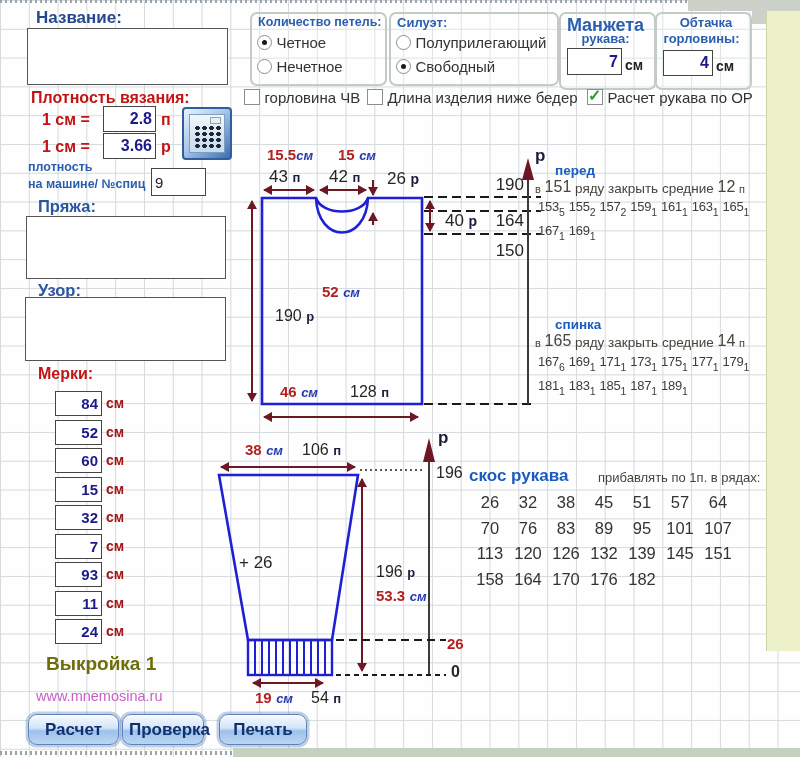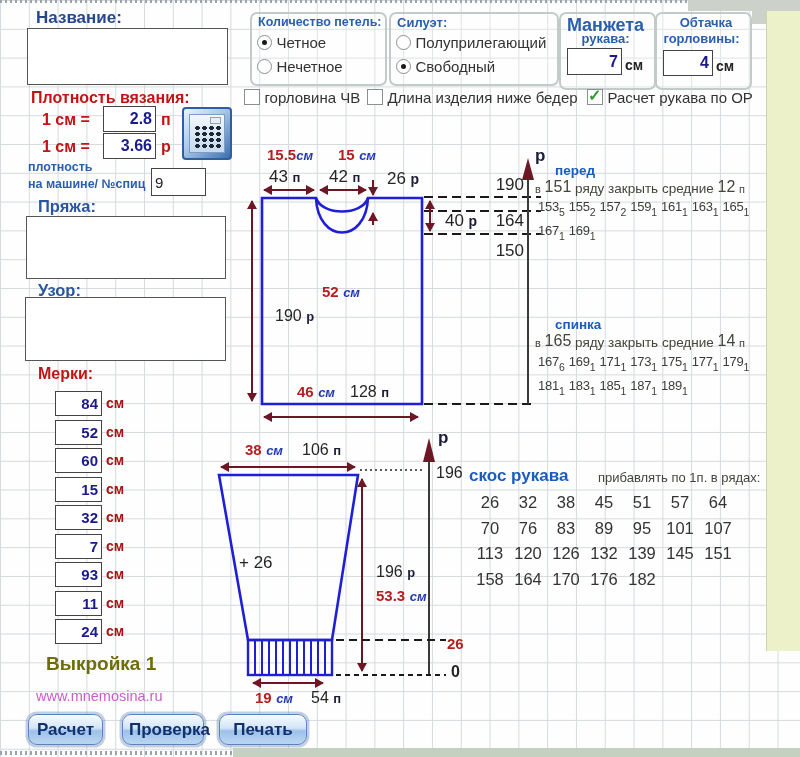--- a/index.html
+++ b/index.html
@@ -148,21 +148,21 @@
       <span class="munit">см</span>
     </div>
   <div class="mrow" style="top:619px;">
       <input class="mbox" value="24" style="">
       <span class="munit">см</span>
     </div>
 
   <div class="abs" style="left:46px;top:653px;font-size:19px;font-weight:700;color:#6e6e08;">Выкройка 1</div>
   <div class="abs" style="left:36px;top:688px;font-size:14.5px;color:#c75fc7;">www.mnemosina.ru</div>
 
-  <button class="btn" style="left:28px;width:75px;">Расчет</button>
+  <button class="btn" style="left:28px;width:91px;">Расчет</button>
   <button class="btn" style="left:122px;width:82px;">Проверка</button>
   <button class="btn" style="left:219px;width:88px;">Печать</button>
 
   <div class="groupbox" style="left:250px;top:12px;width:133px;height:70px;"></div>
   <div class="abs bluelbl" style="left:258px;top:15px;font-size:12.5px;">Количество петель:</div>
   <div class="abs" style="left:257px;top:34px;"><span class="radio on"></span> <span class="radlabel">Четное</span></div>
   <div class="abs" style="left:257px;top:58px;"><span class="radio"></span> <span class="radlabel">Нечетное</span></div>
 
   <div class="groupbox" style="left:389px;top:12px;width:166px;height:70px;"></div>
   <div class="abs bluelbl" style="left:397px;top:15px;font-size:13px;">Силуэт:</div>
@@ -241,21 +241,21 @@
   <div class="dl" style="left:269px;top:167px;"><span class="dnum" style="font-size:17px;">43</span> <span class="dst">п</span></div>
   <div class="dl" style="left:329px;top:167px;"><span class="dnum" style="font-size:17px;">42</span> <span class="dst">п</span></div>
   <div class="dl" style="left:387px;top:169px;"><span class="dnum" style="font-size:17px;">26</span> <span class="dst" style="font-size:14px;">p</span></div>
   <div class="dl" style="left:535px;top:146px;font-size:17px;font-weight:700;color:#1c1c3a;">p</div>
   <div class="tick" style="left:486px;top:175px;">190</div>
   <div class="tick" style="left:486px;top:211px;">164</div>
   <div class="tick" style="left:486px;top:241px;">150</div>
   <div class="dl" style="left:445px;top:211px;"><span class="dnum" style="font-size:17px;">40</span> <span class="dst" style="font-size:14px;">p</span></div>
   <div class="dl" style="left:285px;top:283px;margin-left:37px;"><span class="dkred" style="font-size:15px;">52</span> <span class="dcm">см</span></div>
   <div class="dl" style="left:275px;top:307px;"><span class="dnum" style="font-size:16px;">190</span> <span class="dst">р</span></div>
-  <div class="dl" style="left:297px;top:383px;"><span class="dkred" style="font-size:15px;">46</span> <span class="dcm">см</span></div>
+  <div class="dl" style="left:280px;top:383px;"><span class="dkred" style="font-size:15px;">46</span> <span class="dcm">см</span></div>
   <div class="dl" style="left:350px;top:383px;"><span class="dnum" style="font-size:16px;">128</span> <span class="dst">п</span></div>
 
   <div class="dl" style="left:245px;top:441px;"><span class="dkred" style="font-size:15px;">38</span> <span class="dcm">см</span></div>
   <div class="dl" style="left:302px;top:441px;"><span class="dnum" style="font-size:16px;">106</span> <span class="dst">п</span></div>
   <div class="dl" style="left:438px;top:428px;font-size:17px;font-weight:700;color:#1c1c3a;">p</div>
   <div class="dl dnum" style="left:436px;top:464px;font-size:16px;">196</div>
   <div class="dl dnum" style="left:239px;top:553px;font-size:17px;">+ 26</div>
   <div class="dl" style="left:376px;top:563px;"><span class="dnum" style="font-size:16px;">196</span> <span class="dst">р</span></div>
   <div class="dl" style="left:376px;top:587px;"><span class="dkred" style="font-size:15px;">53.3</span> <span class="dcm">см</span></div>
   <div class="dl dkred" style="left:447px;top:635px;font-size:15px;">26</div>

